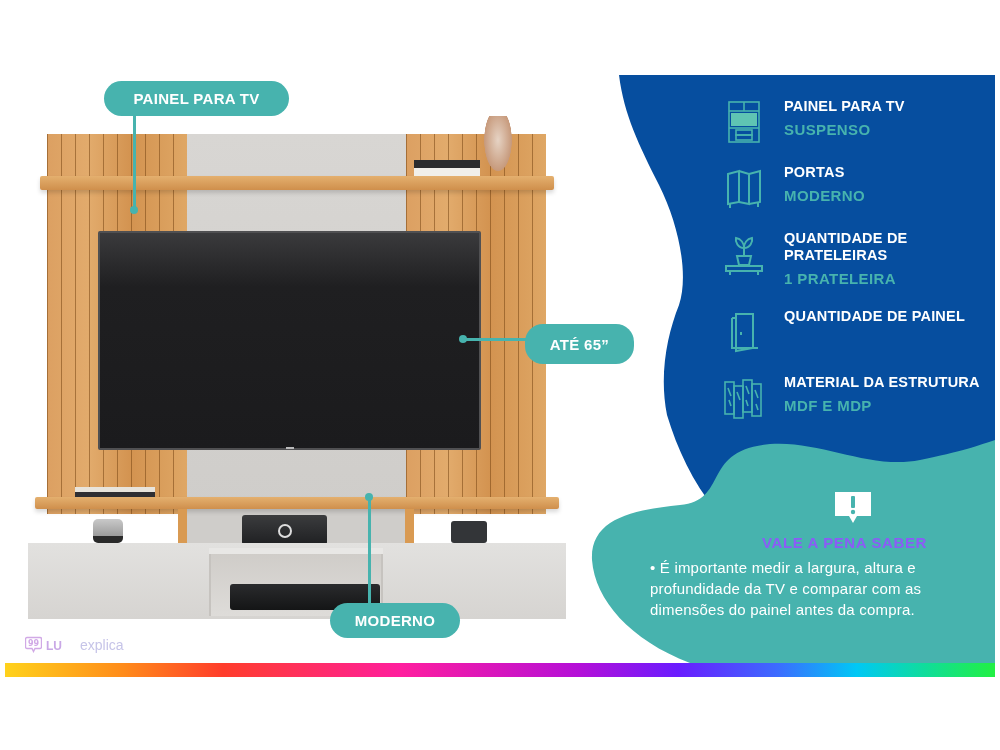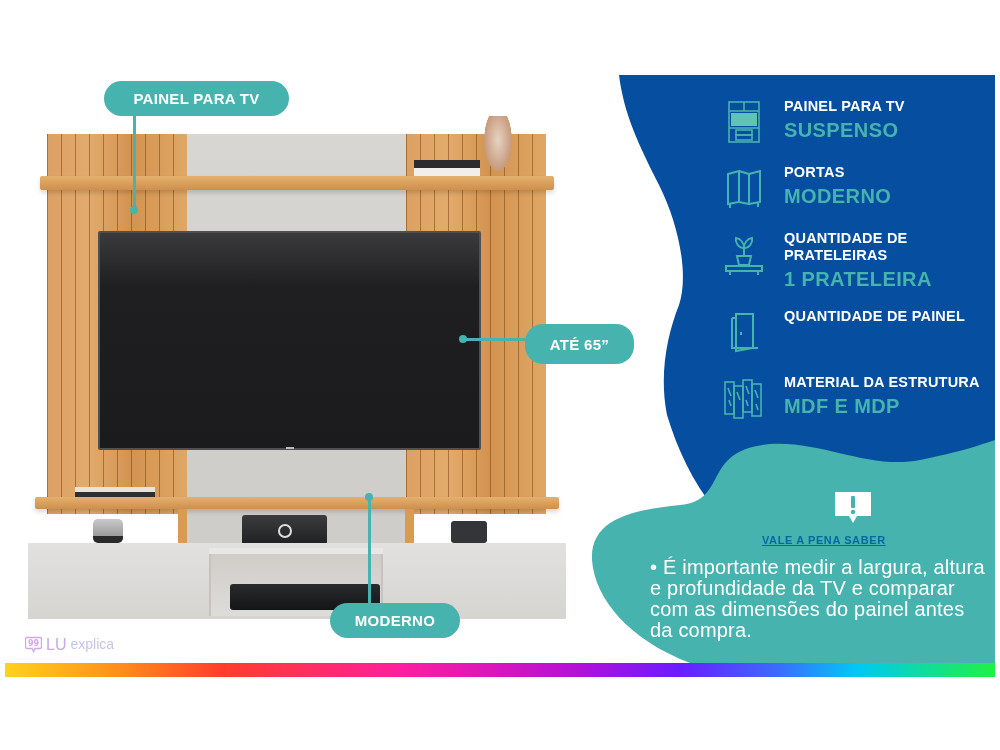--- a/index.html
+++ b/index.html
@@ -71,35 +71,35 @@
   
   .blob-blue { position: absolute; left: 619px; top: 75px; width: 376px; height: 450px;
     background: #064e9f;
     border-radius: 0 0 0 0;
     clip-path: path('M0,0 L376,0 L376,450 L110,450 C80,420 60,380 48,340 C40,300 48,260 60,230 C70,200 60,150 40,110 C20,70 5,40 0,0 Z'); }
   .spec-list { position: absolute; left: 722px; top: 98px; width: 270px; }
   .spec { position: relative; height: 66px; display: flex; align-items: flex-start; }
   .spec-icon { width: 44px; height: 44px; flex: 0 0 44px; margin-top: 2px; }
   .spec-text { margin-left: 18px; }
   .spec-label { color: #ffffff; font-size: 14.5px; font-weight: 700; line-height: 17px; letter-spacing: 0.2px; }
-  .spec-value { color: #47b3ae; font-size: 20px; font-weight: 700; line-height: 20px; margin-top: 5px; letter-spacing: 0.4px; }
+  .spec-value { color: #47b3ae; font-size: 15px; font-weight: 700; line-height: 20px; margin-top: 5px; letter-spacing: 0.4px; }
 
   
   .blob-teal { position: absolute; left: 590px; top: 440px; width: 405px; height: 223px;
     background: #47b3ae;
     clip-path: path('M405,0 L405,223 L100,223 C40,200 5,160 2,120 C0,80 40,70 90,65 C140,60 110,10 180,4 C230,0 280,30 330,20 C370,12 390,5 405,0 Z'); }
   .alert-icon { position: absolute; left: 833px; top: 492px; width: 40px; height: 32px; }
-  .info-title { position: absolute; left: 762px; top: 534px; color: #0369a1; font-weight: 700; font-size: 11px; letter-spacing: 0.6px; text-decoration: underline; }
-  .info-body { position: absolute; left: 650px; top: 557px; width: 340px; color: #ffffff; font-size: 20px; line-height: 21px; letter-spacing: 0.2px; }
-
-  
-  .logo { position: absolute; left: 25px; top: 636px; display:flex; align-items:flex-start; gap:4px; }
+  .info-title { position: absolute; left: 762px; top: 534px; color: #8b5cf6; font-weight: 700; font-size: 15px; letter-spacing: 0.6px; }
+  .info-body { position: absolute; left: 650px; top: 557px; width: 340px; color: #ffffff; font-size: 15px; line-height: 21px; letter-spacing: 0.2px; }
+
+  
+  .logo { position: absolute; left: 25px; top: 636px; display:flex; align-items:flex-end; gap:4px; }
   .logo-icon { width: 17px; height: 17px; }
-  .logo-lu { color: #c9a8e6; font-weight: 400; font-size: 16px; }
-  .logo-explica { color: #c6c4e8; font-size: 14px; margin-left:0; }
+  .logo-lu { color: #c9a8e6; font-weight: 700; font-size: 12px; }
+  .logo-explica { color: #c6c4e8; font-size: 14px; margin-left:14px; }
   .rainbow { position: absolute; left: 5px; top: 663px; width: 990px; height: 14px;
     background: linear-gradient(90deg, #ffd21c 0%, #ff8b1a 12%, #ff3d2b 22%, #ff1e9e 40%, #b40fd8 58%, #6a1cff 68%, #3c6bff 78%, #00c8f5 86%, #10dd9a 93%, #22f043 100%); }
 </style>
 </head>
 <body>
 
 <div class="furniture">
   <div class="wood panel-left"></div>
   <div class="panel-center"></div>
   <div class="wood panel-right"></div>

